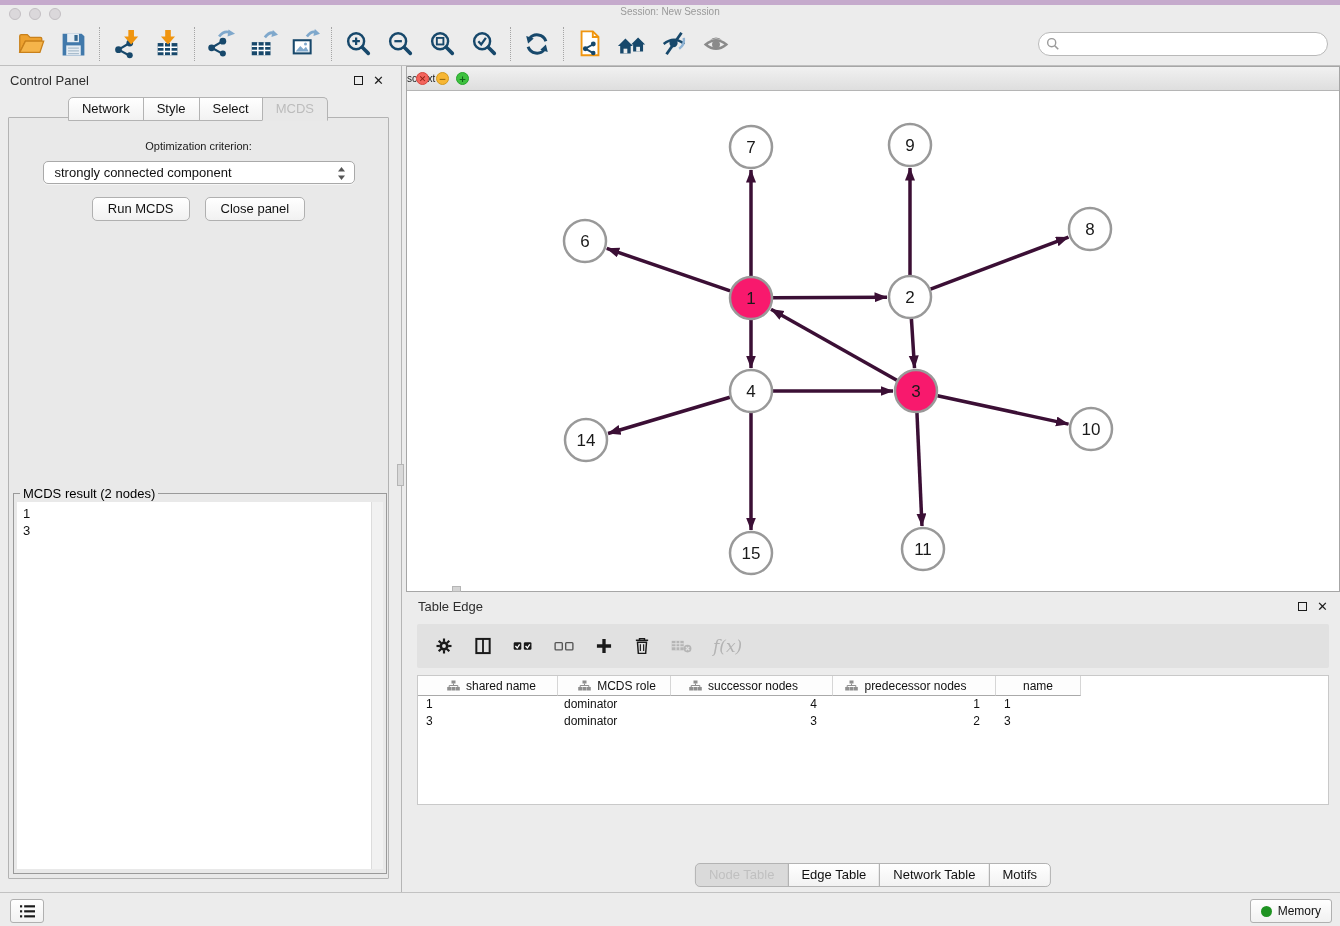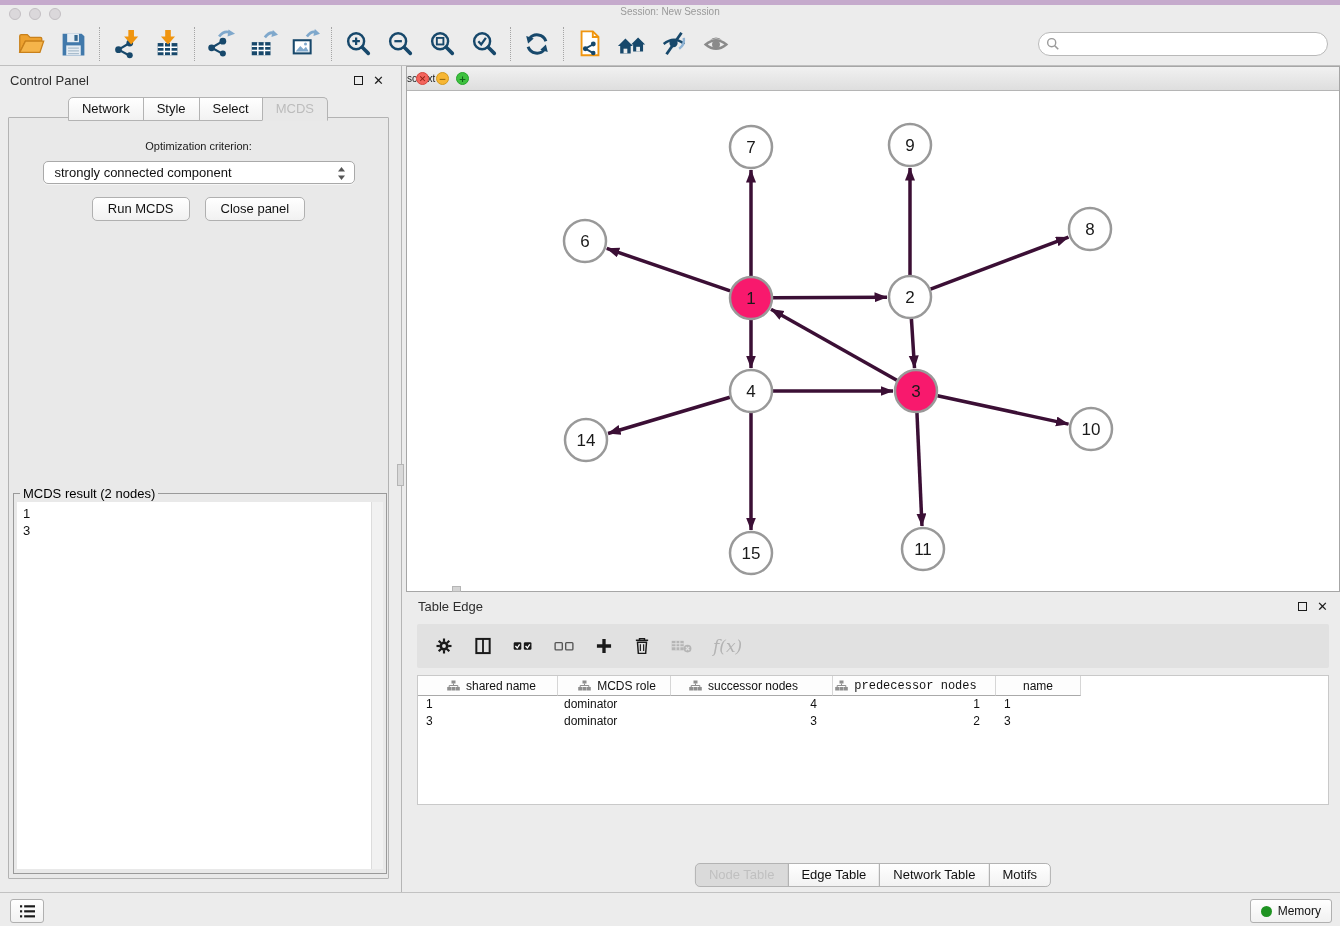--- a/index.html
+++ b/index.html
@@ -507,21 +507,21 @@
             <g fill="#8f8f8f">
                 <rect x="4.5" y="0.5" width="4" height="3"></rect>
                 <rect x="0.2" y="7" width="4" height="3.5"></rect>
                 <rect x="4.5" y="7" width="4" height="3.5"></rect>
                 <rect x="8.8" y="7" width="4" height="3.5"></rect>
               </g>
             <path d="M6.5 3.5v2M2.2 7V5.5h8.6V7" stroke="#8f8f8f" fill="none"></path>
           </svg>
           <span>successor nodes</span>
         </div>
-        <div class="th c3" style="justify-content:center;text-align:center;font-family:Liberation Mono, monospace;">
+        <div class="th c3" style="justify-content:center;text-align:center;">
           <svg width="13" height="11" viewBox="0 0 13 11">
             <g fill="#8f8f8f">
                 <rect x="4.5" y="0.5" width="4" height="3"></rect>
                 <rect x="0.2" y="7" width="4" height="3.5"></rect>
                 <rect x="4.5" y="7" width="4" height="3.5"></rect>
                 <rect x="8.8" y="7" width="4" height="3.5"></rect>
               </g>
             <path d="M6.5 3.5v2M2.2 7V5.5h8.6V7" stroke="#8f8f8f" fill="none"></path>
           </svg>
           <span>predecessor nodes</span>

